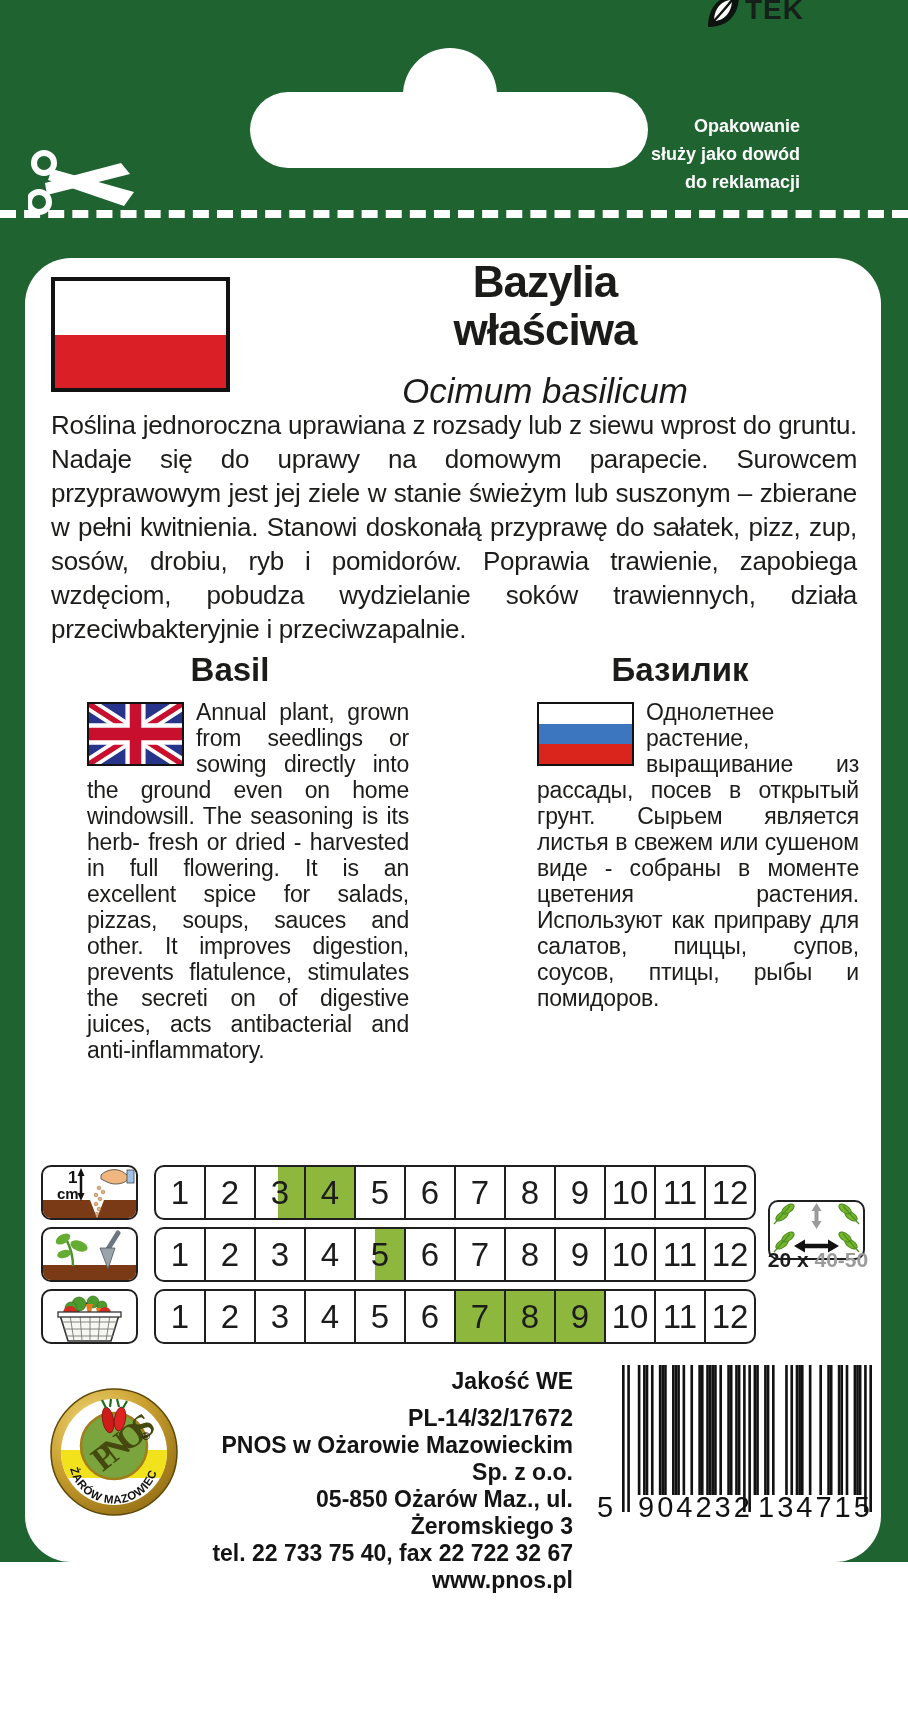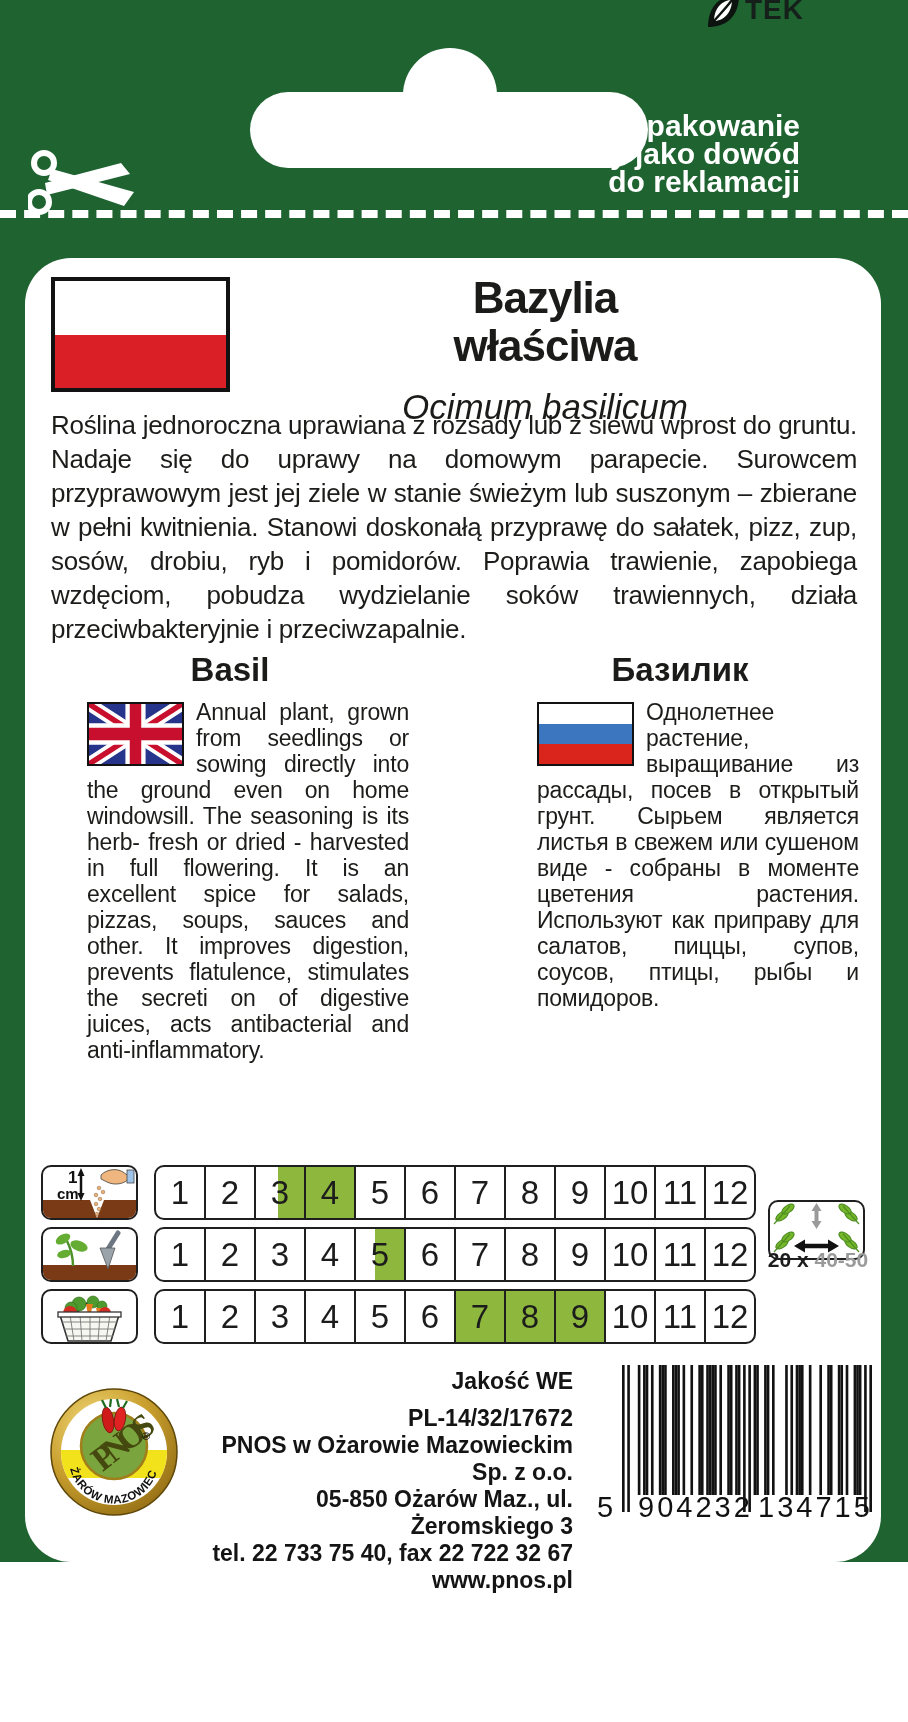--- a/index.html
+++ b/index.html
@@ -7,30 +7,30 @@
         font-family:"Liberation Sans",sans-serif;color:#1c1c1a;}
   .green-bg{position:absolute;left:0;top:0;width:908px;height:1562px;background:#1E6330;}
   
   .hang-tab{position:absolute;left:250px;top:92px;width:398px;height:76px;background:#fff;border-radius:38px;}
   .tab-bump{position:absolute;left:403px;top:48px;width:94px;height:94px;background:#fff;border-radius:50%;}
   
   .cut-line{position:absolute;left:0;top:210px;width:908px;border-top:8px dashed #fff;}
   .scissors{position:absolute;left:28px;top:150px;}
   
   .pack-note{position:absolute;right:108px;top:112px;text-align:right;color:#fff;
-             font-weight:bold;font-size:30px;line-height:28px;}
+             font-weight:bold;font-size:18px;line-height:28px;}
   
   .tek{position:absolute;left:705px;top:-10px;display:flex;align-items:flex-start;}
   .tek-label{font-size:28px;font-weight:bold;color:#15201a;letter-spacing:1px;margin-left:4px;margin-top:4px;}
   
   .card{position:absolute;left:25px;top:258px;width:856px;height:1304px;background:#fff;border-radius:46px;}
   .flag-pl{position:absolute;left:26px;top:19px;width:171px;height:107px;border:4px solid #121212;}
   .flag-pl .w{height:50%;background:#fff;}
   .flag-pl .r{height:50%;background:#DB1F26;}
-  .title-block{position:absolute;left:200px;top:16px;width:640px;text-align:center;}
+  .title-block{position:absolute;left:200px;top:0;width:640px;text-align:center;}
   .title-main{font-size:44px;line-height:48px;font-weight:bold;letter-spacing:-1px;color:#1b1b19;}
   .title-latin{font-size:35px;line-height:42px;font-style:italic;color:#1b1b19;margin-top:16px;}
   .desc-pl{position:absolute;left:26px;top:150px;width:806px;font-size:26px;line-height:34px;
            text-align:justify;letter-spacing:-0.3px;}
   
   .columns{position:absolute;left:26px;top:393px;width:808px;display:flex;gap:48px;}
   .col{width:382px;}
   .col + .col{margin-left:44px;}
   .col h2{margin:0 0 10px 0;font-size:33px;text-align:center;font-weight:bold;color:#1b1b19;}
   .col .txt{font-size:23px;line-height:26px;text-align:justify;letter-spacing:-0.2px;margin-left:36px;}

